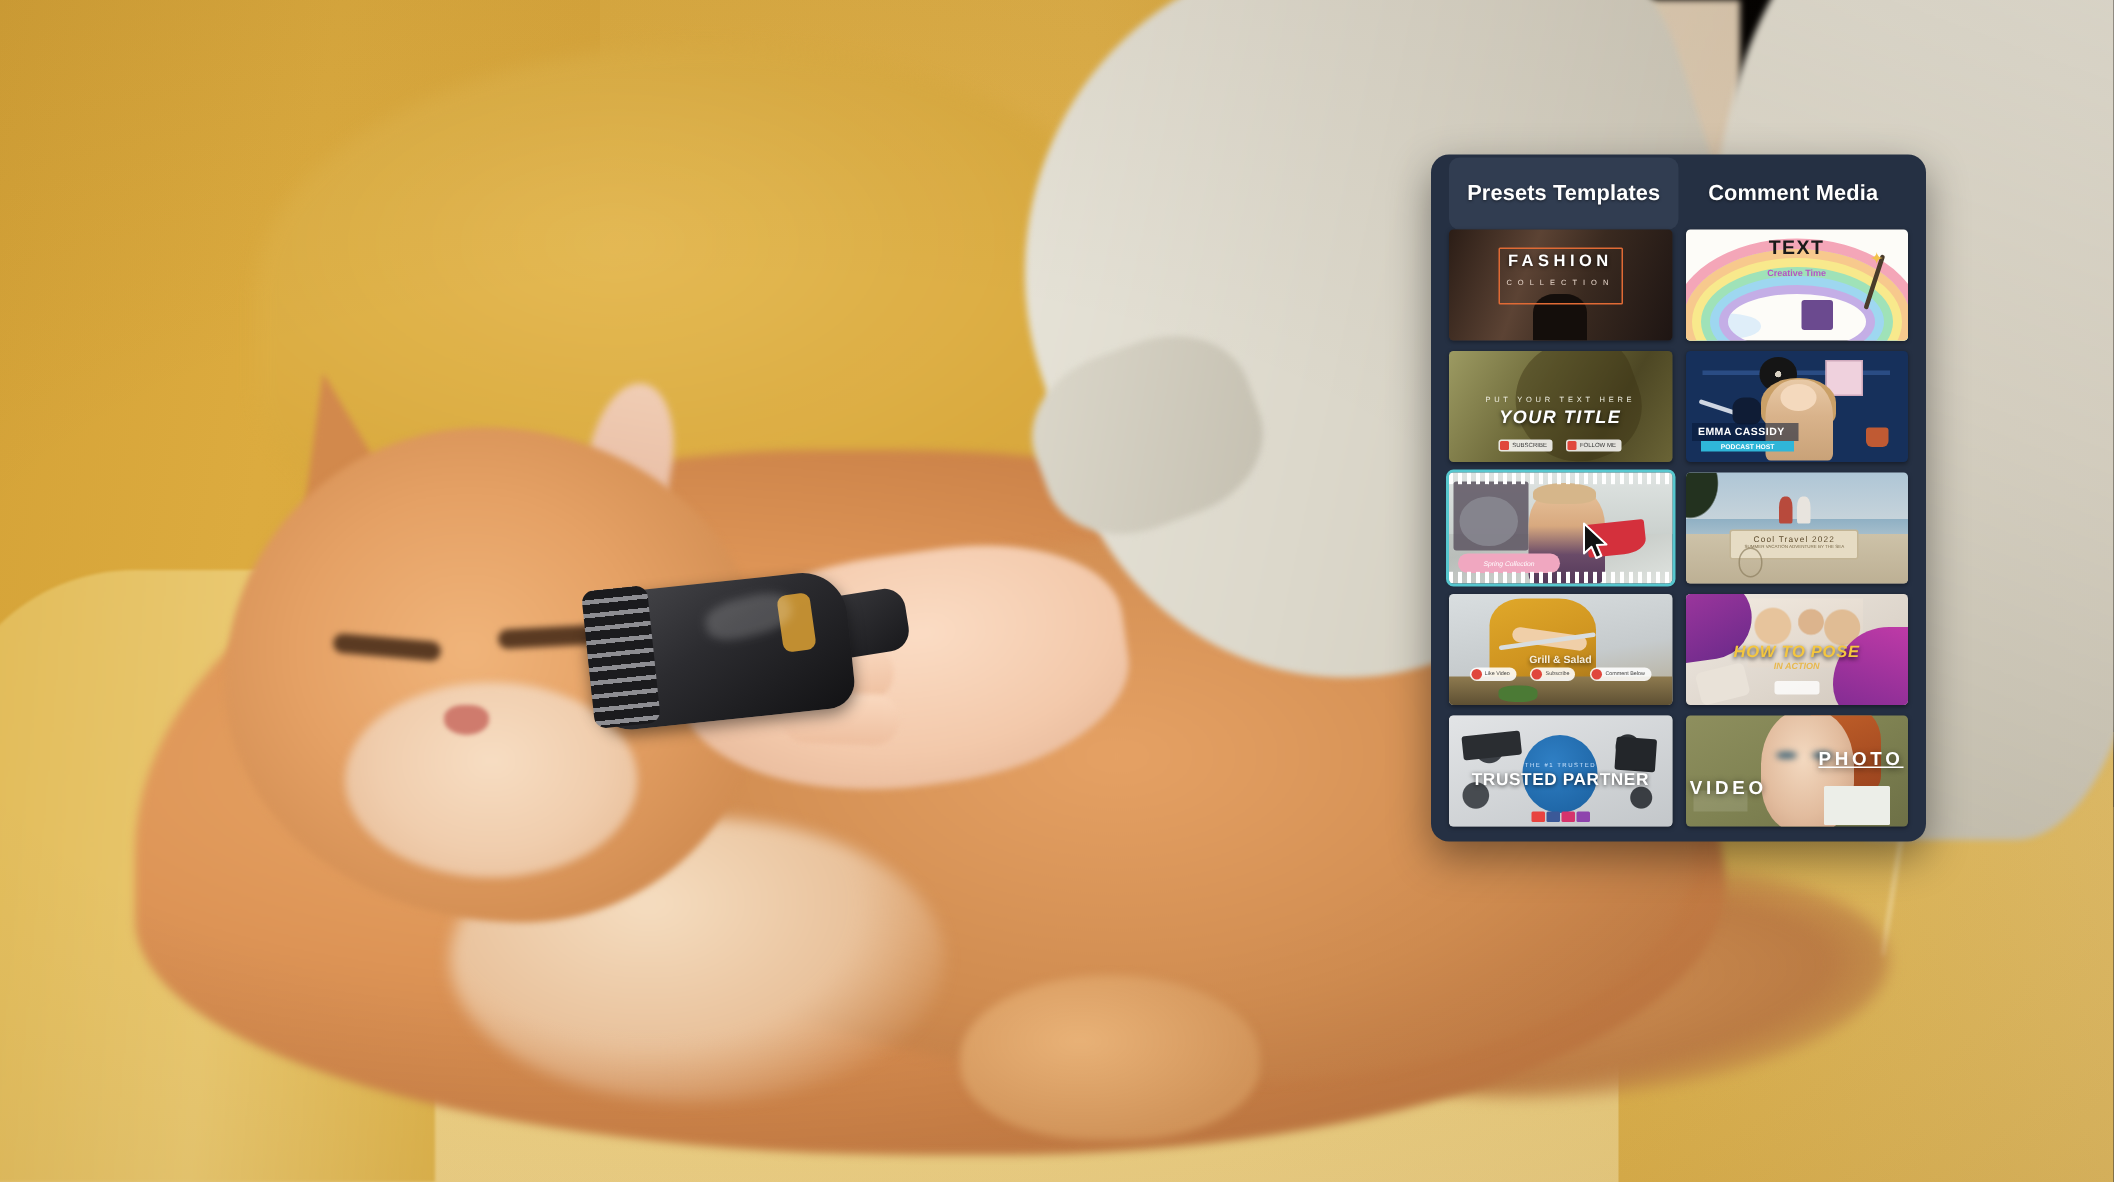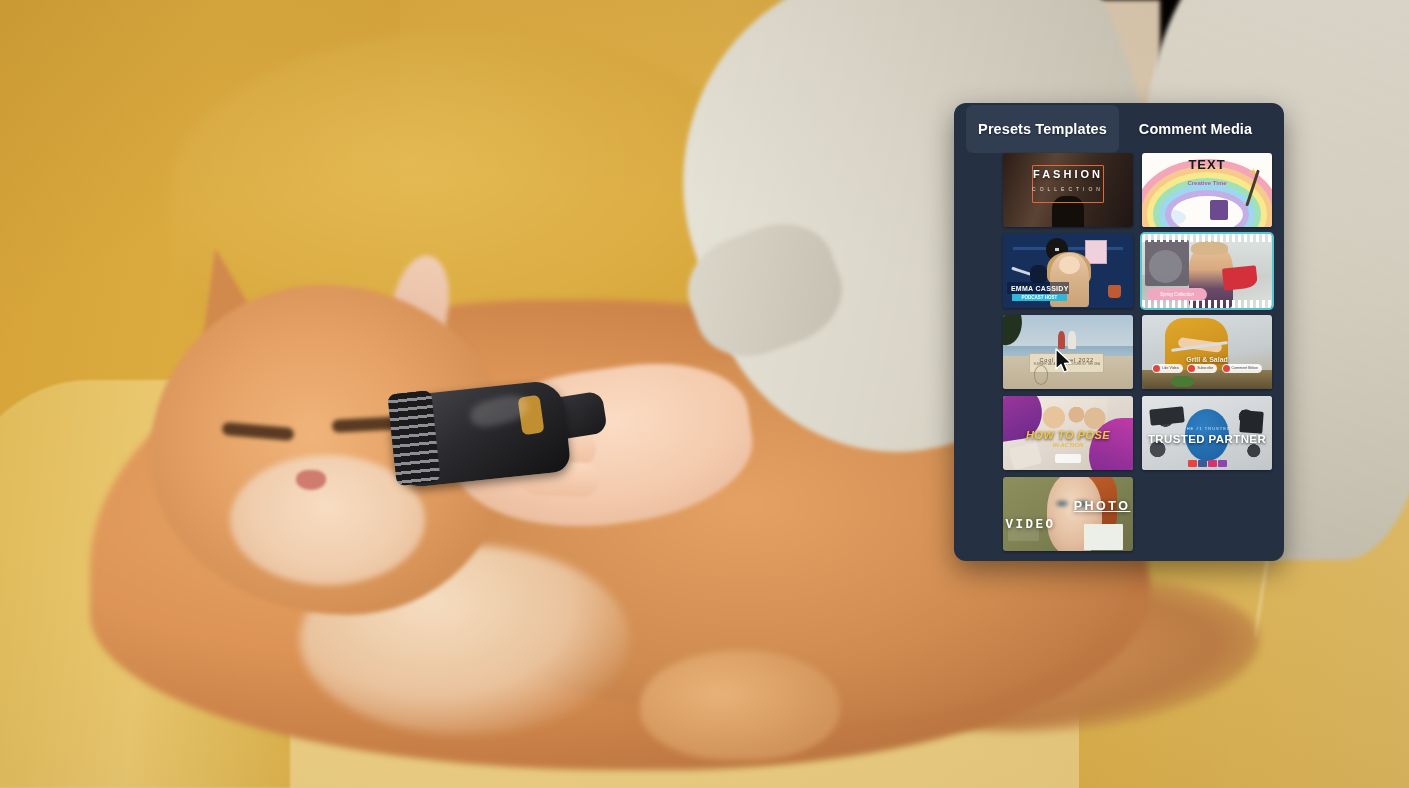--- a/index.html
+++ b/index.html
@@ -235,21 +235,20 @@
     text-shadow: 0 1px 2px rgba(0,0,0,.5);
   }
   .tab.active { background: #313d51; }
 
   .grid {
     flex: 1 1 auto;
     display: grid;
     grid-template-columns: 1fr 1fr;
     grid-auto-rows: 1fr;
     gap: 7px 9px;
-    margin-left: 37px;
   }
   .thumb {
     position: relative;
     border-radius: 3px;
     overflow: hidden;
     cursor: pointer;
     background: #1c2535;
     box-shadow: 0 1px 3px rgba(0,0,0,.4);
   }
   .thumb.selected {
@@ -607,21 +606,20 @@
   .t-pv .lbl-photo {
     position: absolute; right: 2%; top: 30%;
     color: #fff; font-size: 12.5px; font-weight: 800; letter-spacing: 2.5px;
     text-shadow: 0 1px 4px rgba(0,0,0,.6);
     text-decoration: underline;
   }
   .t-pv .lbl-video {
     position: absolute; left: 2%; top: 56%;
     color: #fff; font-size: 12.5px; font-weight: 800; letter-spacing: 2.5px;
     text-shadow: 0 1px 4px rgba(0,0,0,.6);
-    font-family: Liberation Mono, monospace;
   }
   .t-pv .whitecard {
     position: absolute; right: 8%; bottom: 2%; width: 30%; height: 34%;
     background: #eceee8; border-radius: 1px;
   }
   .t-pv .note {
     position: absolute; left: 4%; bottom: 14%; width: 24%; height: 18%;
     background: rgba(255,255,255,.12);
   }
 
@@ -707,20 +705,35 @@
       <div class="thumb t-intro">
         <div class="cloud"></div>
         <div class="rb"></div>
         <div class="gift"></div>
         <div class="wand"></div>
         <div class="star">✦</div>
         <div class="tlabel">TEXT</div>
         <div class="sub2">Creative Time</div>
       </div>
 
+      <div class="thumb t-title">
+        <div class="blob"></div>
+        <div class="pre">PUT YOUR TEXT HERE</div>
+        <div class="tlabel">YOUR TITLE</div>
+        <div class="chips">
+          <div class="chip">
+            <i></i>
+            <span>SUBSCRIBE</span>
+          </div>
+          <div class="chip">
+            <i></i>
+            <span>FOLLOW ME</span>
+          </div>
+        </div>
+      </div>
 
       <div class="thumb t-emma">
         <div class="shelf"></div>
         <div class="vinyl"></div>
         <div class="pic"></div>
         <div class="hair"></div>
         <div class="person"></div>
         <div class="face"></div>
         <div class="micarm"></div>
         <div class="mic"></div>

